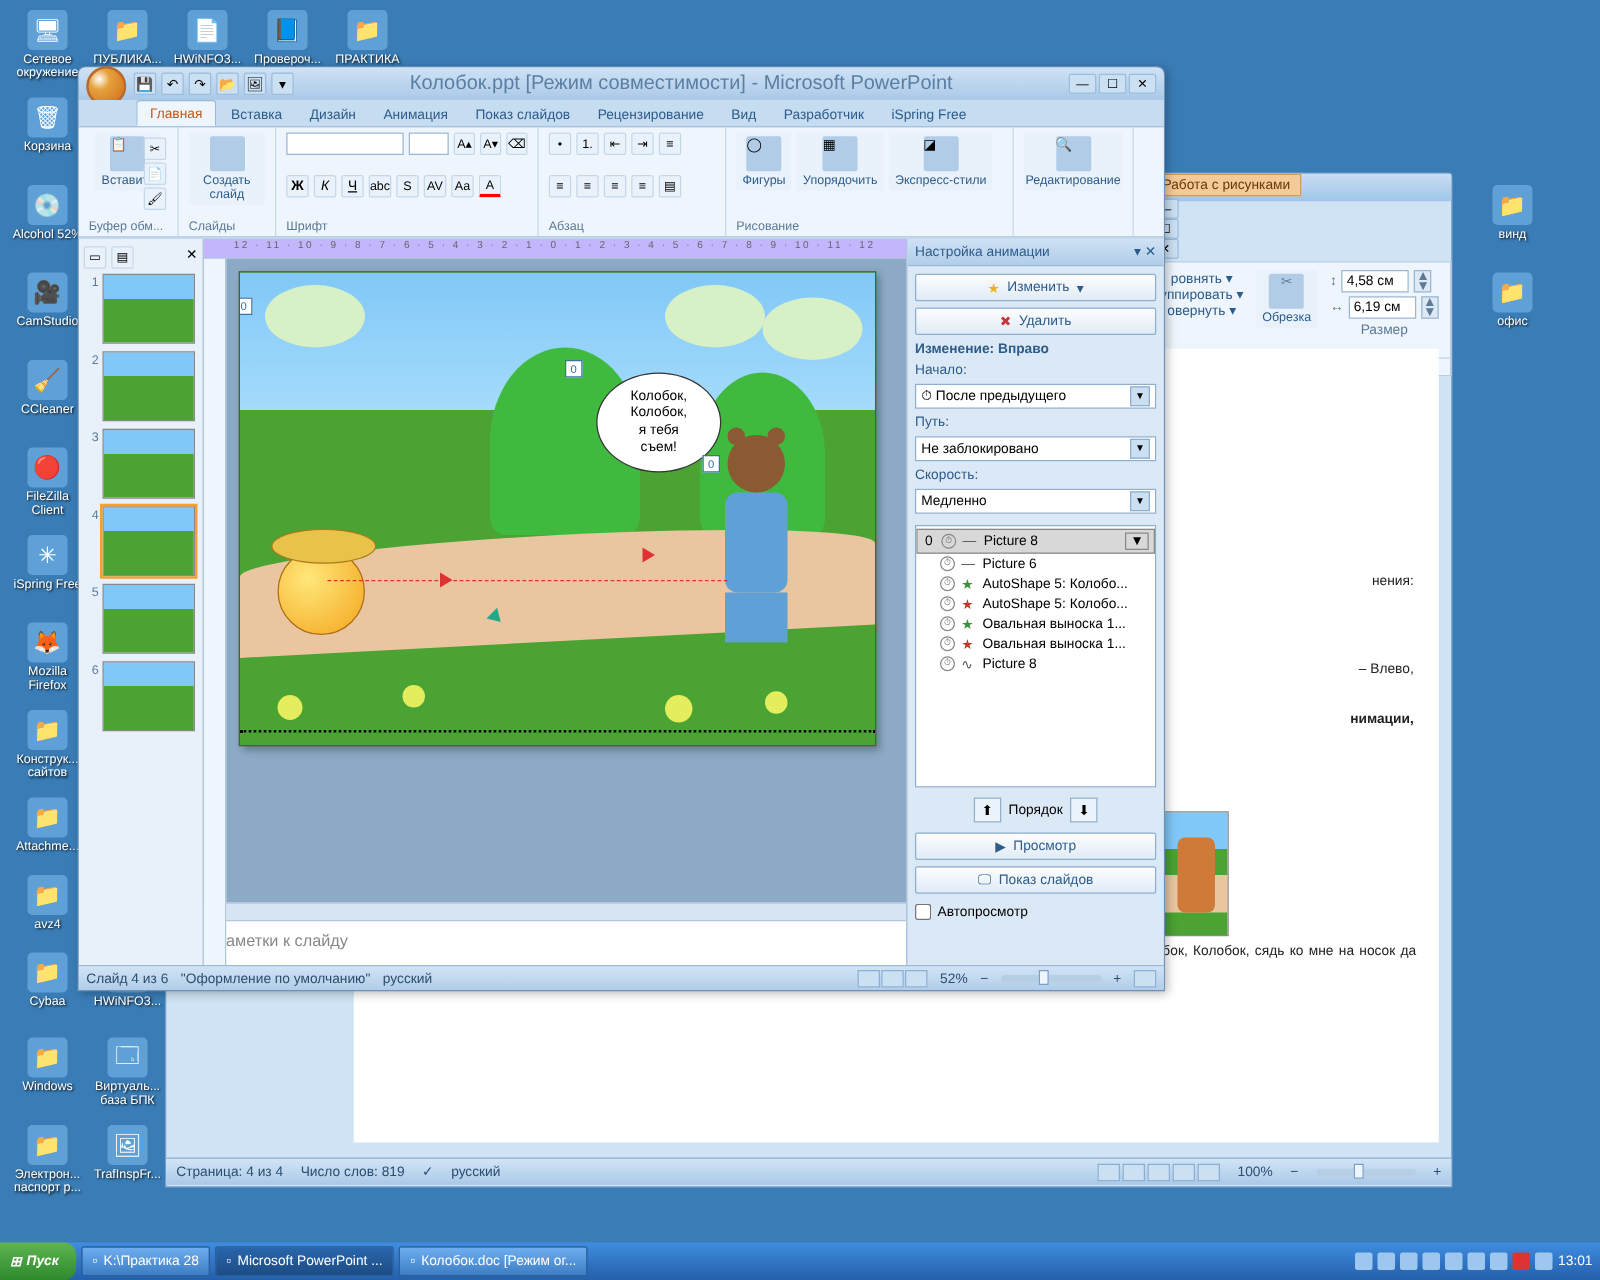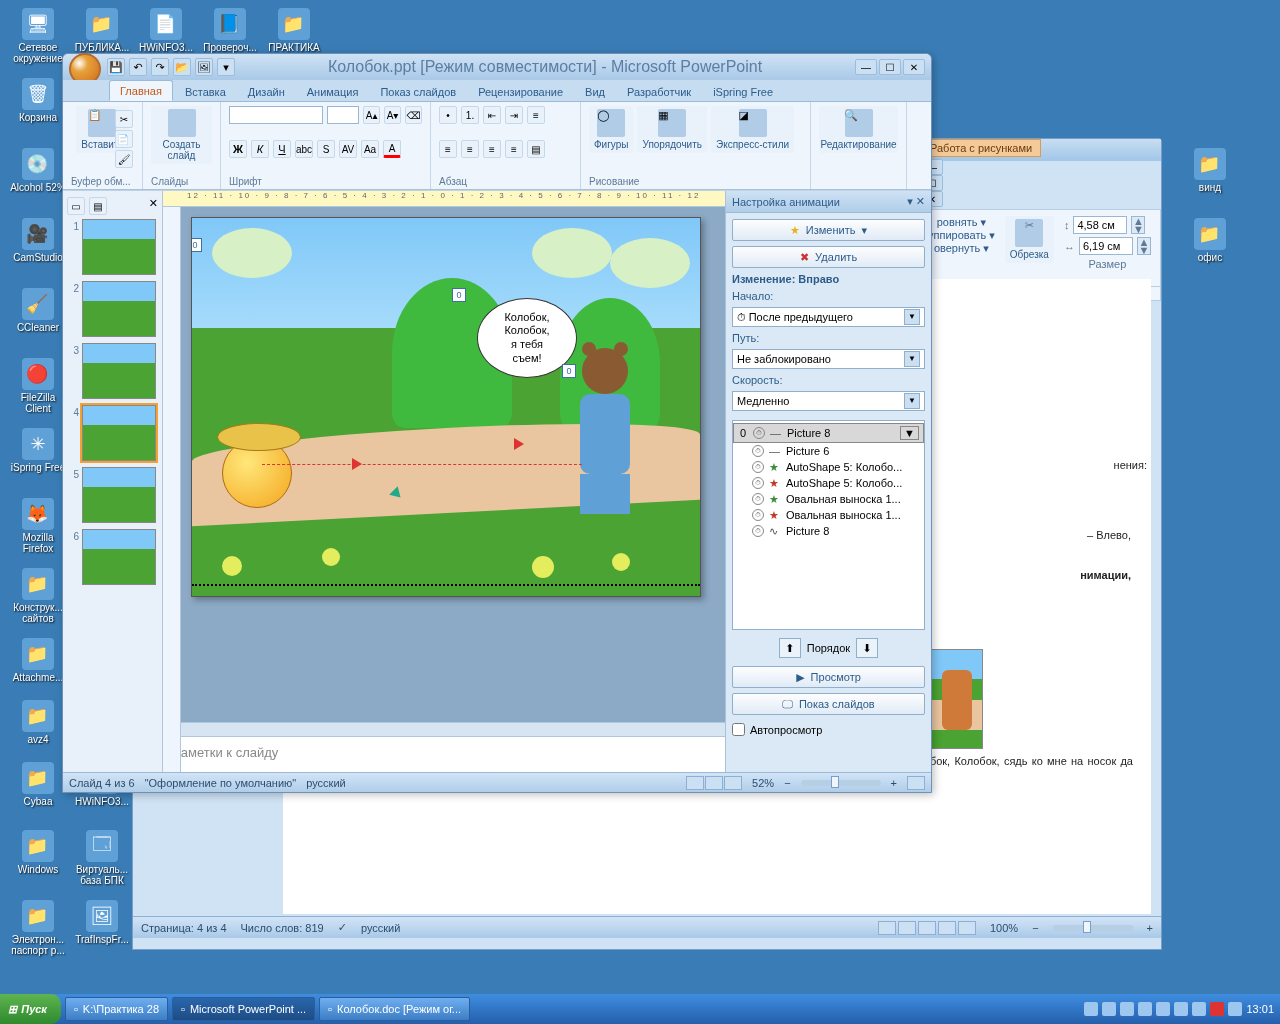--- a/index.html
+++ b/index.html
@@ -7,21 +7,21 @@
 
 
 .desktop-icon { position:absolute; width:60px; text-align:center; color:#fff; cursor:pointer; }
 .desktop-icon .ico { width:32px; height:32px; margin:0 auto 2px; background:#5fa1d6; border-radius:4px; display:flex; align-items:center; justify-content:center; font-size:18px; }
 .desktop-icon .lbl { text-shadow:1px 1px 2px #000; font-size:10px; line-height:1.1; }
 
 
 .word-win { position:absolute; left:132px; top:138px; width:1030px; height:812px; background:#cfe3f5; border:1px solid #7a9ec7; border-radius:4px 4px 0 0; }
 .word-title { height:22px; background:linear-gradient(#c8ddf1,#a0c6e8); }
 .word-body { position:absolute; left:150px; top:140px; right:10px; bottom:35px; background:#fff; overflow:hidden; padding:10px 20px; color:#222; font-family:'Times New Roman',serif; font-size:13px; }
-.word-status { position:absolute; bottom:11px; left:0; right:0; height:22px; background:linear-gradient(#d2e4f6,#a9c9e8); border-top:1px solid #8bb0d4; display:flex; align-items:center; padding:0 8px; gap:14px; color:#2b4e6f;margin-top:32px; }
+.word-status { position:absolute; bottom:1px; left:0; right:0; height:22px; background:linear-gradient(#d2e4f6,#a9c9e8); border-top:1px solid #8bb0d4; display:flex; align-items:center; padding:0 8px; gap:14px; color:#2b4e6f;margin-top:32px; }
 .word-pic-tools { position:absolute; right:0; top:0; width:240px; }
 .pic-tools-tab { background:#f5ca99; border:1px solid #d49b5a; padding:2px 8px; display:inline-block; color:#6b3a0a; font-size:11px; }
 .format-tab { background:#fff; border:1px solid #c0c0c0; padding:3px 10px; display:inline-block; margin-top:2px; color:#444; }
 .pic-ribbon { background:#eef5fc; border:1px solid #b6cde3; height:78px; margin-top:2px; padding:6px; display:flex; gap:10px; }
 .pic-group { text-align:center; font-size:10px; color:#5d7a97; }
 .size-row { display:flex; align-items:center; gap:4px; margin-bottom:3px; }
 .size-in { width:54px; height:18px; border:1px solid #9ab6d1; background:#fff; font-size:11px; padding:0 3px; }
 .spin { width:14px; height:18px; background:#dde9f5; border:1px solid #9ab6d1; display:flex; flex-direction:column; font-size:6px; }
 .spin span { flex:1; text-align:center; line-height:8px; }
 
@@ -53,21 +53,21 @@
 
 
 .work { flex:1; display:flex; overflow:hidden; border-top:1px solid #c0d3e5; }
 .thumbs { width:100px; background:#e8f0f9; border-right:1px solid #b0c7dd; padding:6px 4px; overflow:hidden; }
 .thumb { display:flex; gap:3px; margin-bottom:6px; align-items:flex-start; }
 .thumb .tn { width:12px; text-align:right; color:#5d7a97; font-size:10px; padding-top:2px; }
 .thumb .tprev { width:74px; height:56px; background:linear-gradient(#80c8f8 35%,#4aa332 35%); border:1px solid #888; position:relative; }
 .thumb.sel .tprev { outline:2px solid #f4a12f; }
 
 .edit-area { flex:1; background:#8ca9c5; position:relative; overflow:hidden; display:flex; flex-direction:column; }
-.hruler { height:16px; background:#fef9c3; border-bottom:1px solid #b0c7dd; font-size:8px; color:#666; padding-left:24px; white-space:nowrap; overflow:hidden; letter-spacing:2px; }
+.hruler { height:16px; background:#c4b5fd; border-bottom:1px solid #b0c7dd; font-size:8px; color:#666; padding-left:24px; white-space:nowrap; overflow:hidden; letter-spacing:2px; }
 .vruler { position:absolute; left:0; top:16px; bottom:0; width:18px; background:#eef5fc; border-right:1px solid #b0c7dd; }
 .slide-wrap { flex:1; padding:10px 10px 10px 28px; overflow:auto; position:relative; }
 .slide { width:510px; height:380px; background:#4aa332; border:1px solid #555; box-shadow:3px 3px 6px rgba(0,0,0,.3); position:relative; overflow:hidden; }
 .sky { position:absolute; left:0; right:0; top:0; height:110px; background:linear-gradient(#80c8f8,#a5dbfb); }
 .path { position:absolute; left:0; right:0; top:210px; height:85px; background:#e9c5a0; border-radius:50% 50% 0 0 / 20px; transform:skewY(-3deg); }
 .bubble { position:absolute; background:#fff; border:1px solid #333; border-radius:14px; padding:10px; color:#000; font-size:11px; text-align:center; line-height:1.25; }
 .bubble1 { left:86px; top:20px; width:190px; }
 .bubble2 { left:285px; top:80px; width:100px; height:80px; border-radius:50%; display:flex; align-items:center; justify-content:center; }
 .bear { position:absolute; right:50px; top:130px; width:90px; height:180px; }
 .bear .head{ width:46px; height:46px; background:#8a5a33; border-radius:50%; margin:0 auto; position:relative; }
@@ -254,21 +254,21 @@
               <span>▲</span>
               <span>▼</span>
             </div>
           </div>
         <div>Размер</div>
       </div>
     </div>
     <div style="background:#eef5fc;font-size:8px;color:#666;padding:2px 4px;border:1px solid #b6cde3;border-top:none;">18 · · · · · · 20</div>
   </div>
   <div class="word-body">
-    <div style="position:absolute;right:4px;top:180px;">нения:</div>
+    <div style="position:absolute;right:20px;top:180px;">нения:</div>
     <div style="position:absolute;right:20px;top:250px;"><span>– Влево,</span></div>
     <div style="position:absolute;right:20px;top:290px;"><b>нимации,</b></div>
     <div style="position:absolute;left:170px;top:475px;width:680px;text-align:justify;line-height:1.4;">19. Добавляем еще одну выноску с текстом: Ах, песенка хороша, да слышу я плохо. Колобок, Колобок, сядь ко мне на носок да спой еще разок, погромче! И настраиваем анимацию: эффект –</div>
     <div style="position:absolute;left:400px;top:370px;width:300px;height:100px;background:linear-gradient(#80c8f8 30%,#4aa332 30%);border:1px solid #888;">
       <div style="position:absolute;left:0;right:0;top:50px;height:30px;background:#e9c5a0;"></div>
       <div style="position:absolute;left:10px;top:40px;width:30px;height:30px;background:#f4a51d;border-radius:50%;"></div>
       <div style="position:absolute;right:10px;top:20px;width:30px;height:60px;background:#d07a3a;border-radius:6px;"></div>
     </div>
   </div>
   <div class="word-status">

